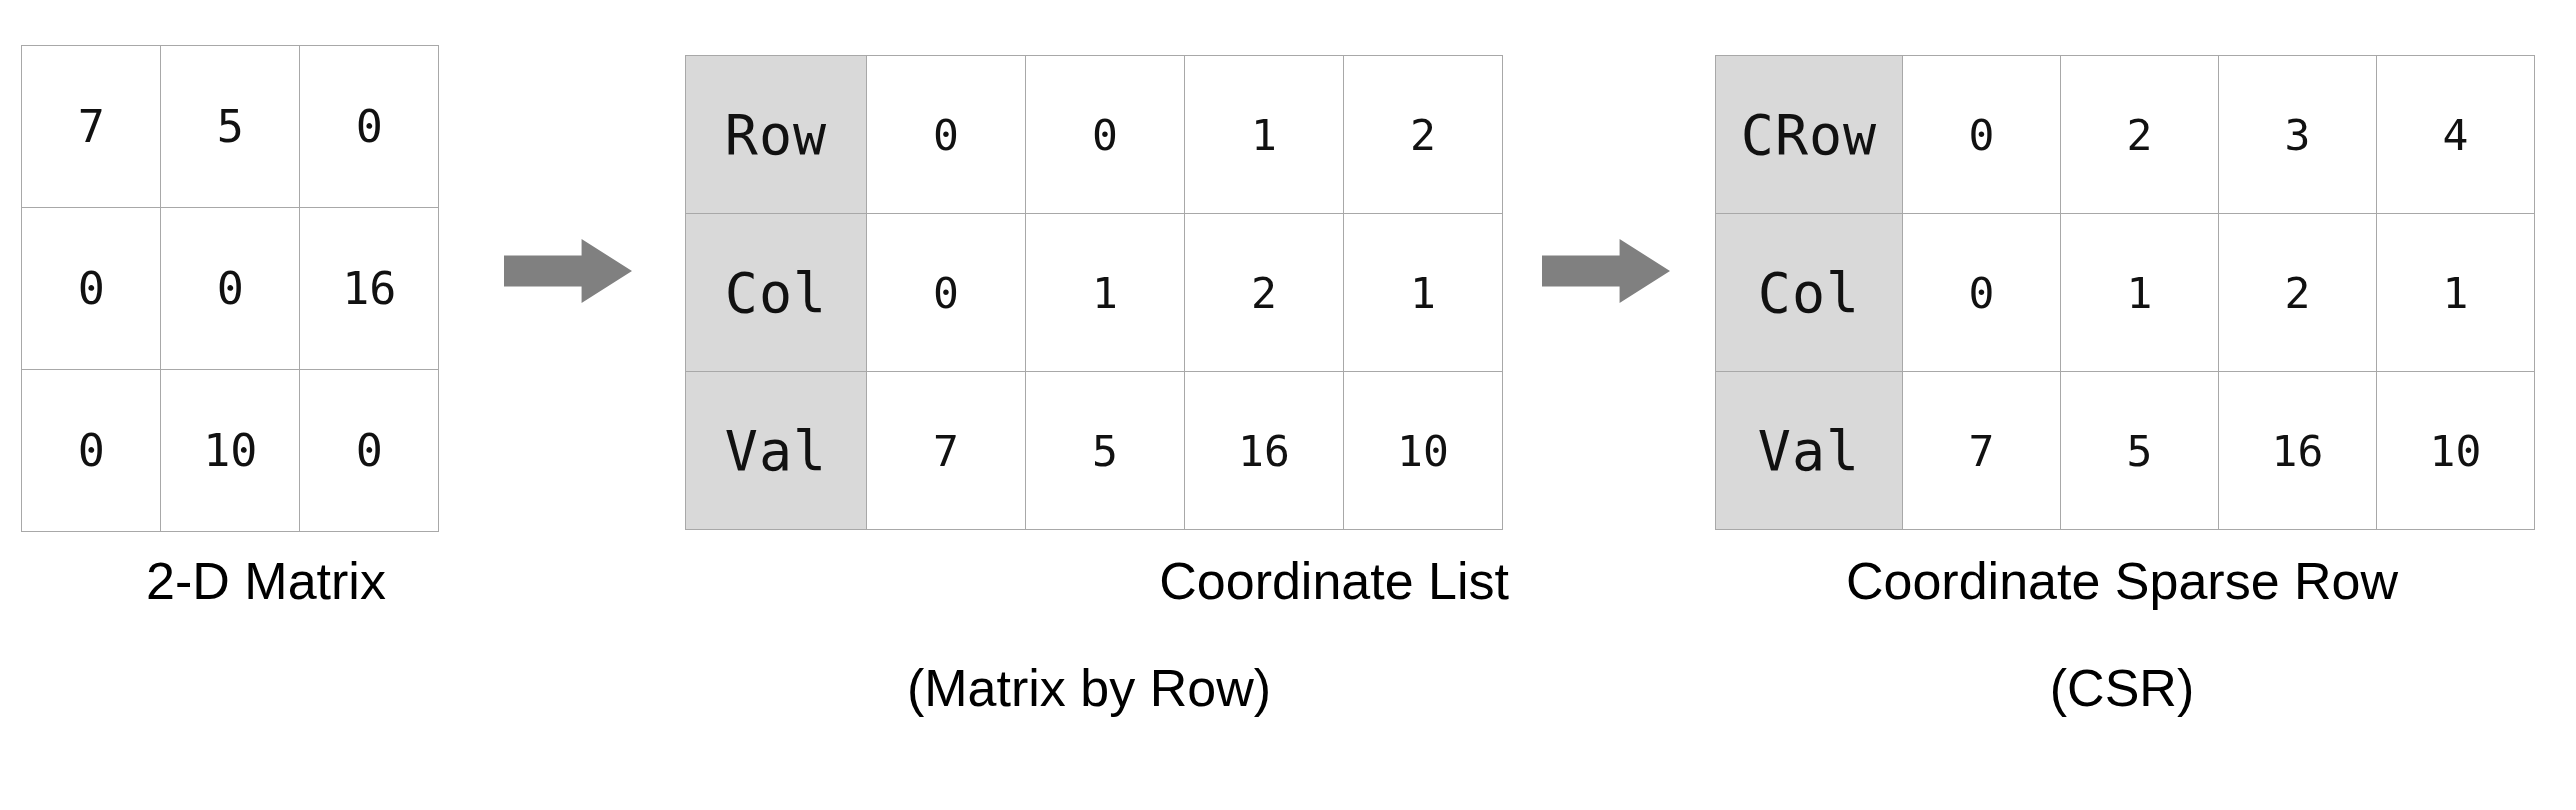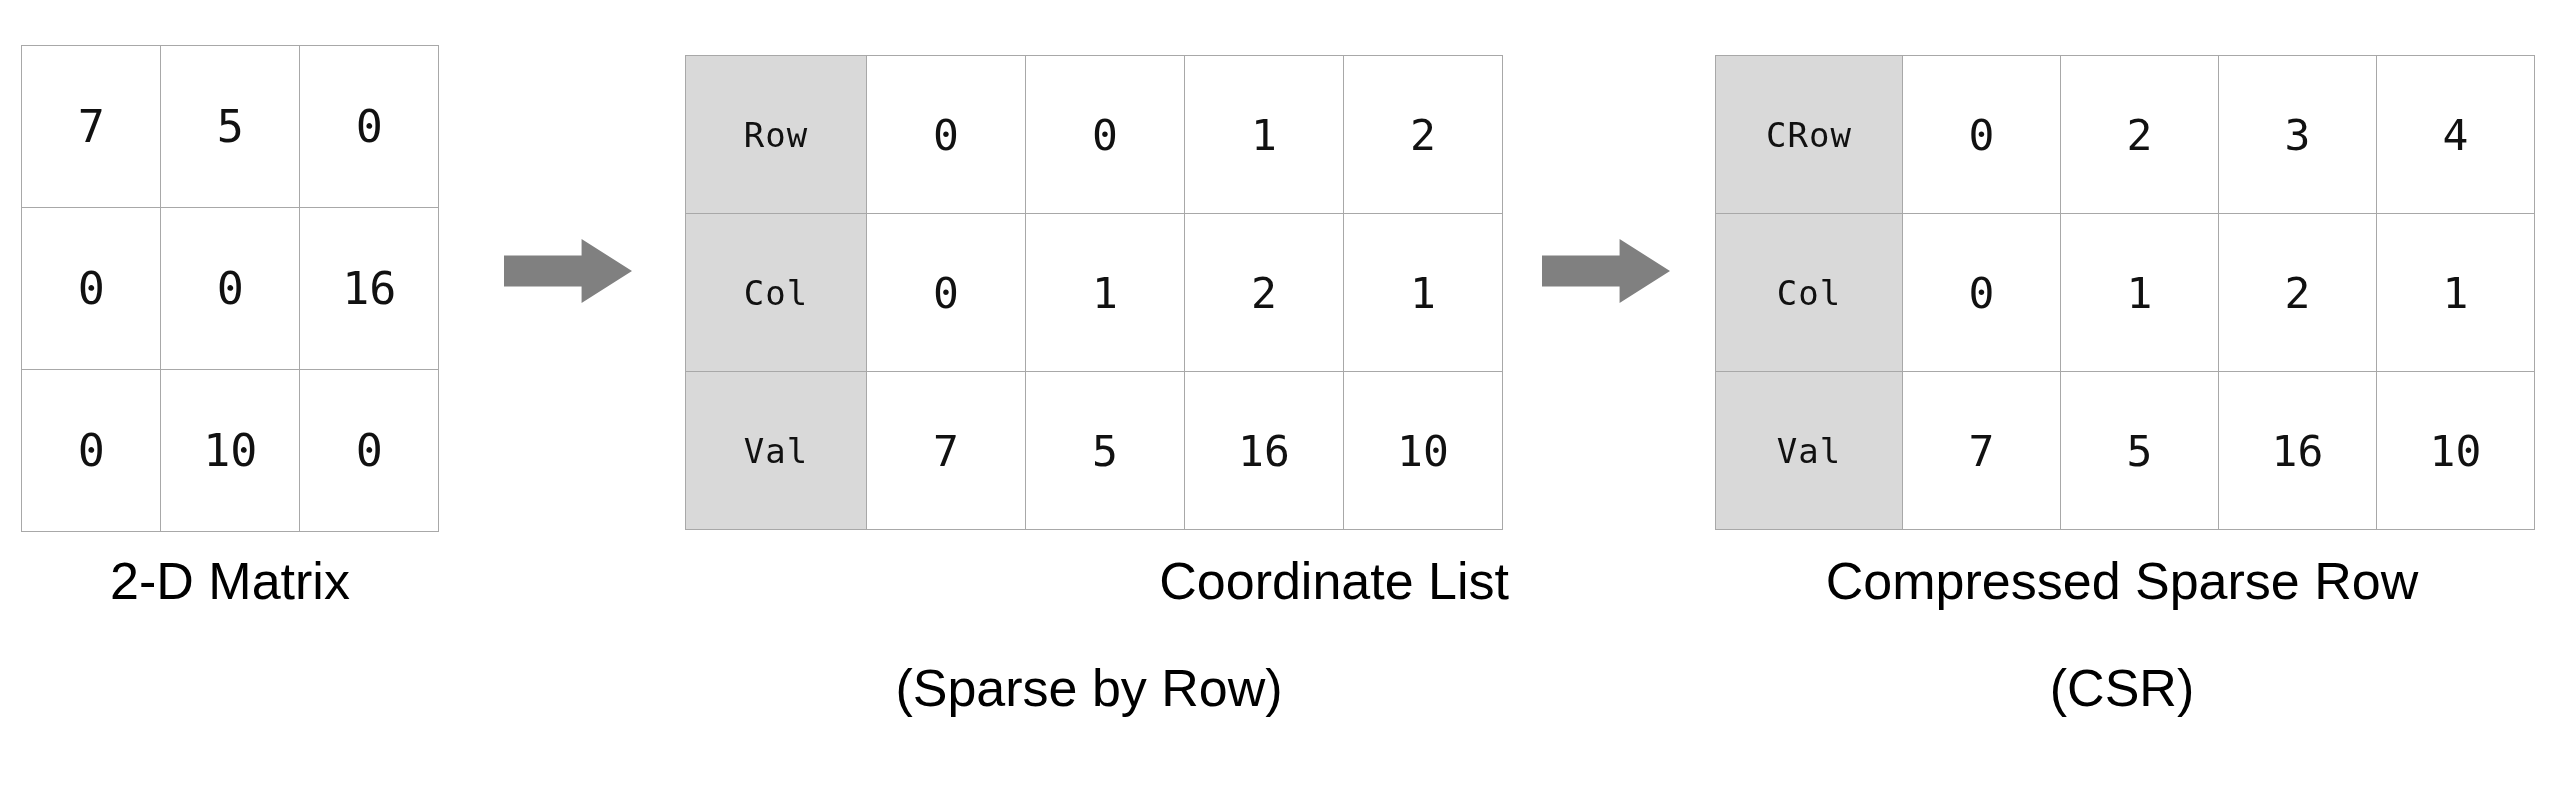--- a/index.html
+++ b/index.html
@@ -50,21 +50,21 @@
   }
 
   
   .data-table td {
     height: 157px;
     font-size: 43px;
   }
   .data-table td.head {
     background: #d9d9d9;
     width: 180px;
-    font-size: 34px;
+    font-size: 55px;
     letter-spacing: 1px;
   }
   .data-table td.cell {
     width: 158px;
   }
 
   #coo-grid {
     left: 685px;
     top: 55px;
     width: 809px;
@@ -96,20 +96,21 @@
     text-align: center;
     font-family: "Liberation Sans", sans-serif;
     font-size: 52px;
     color: #000000;
     white-space: nowrap;
   }
   #caption-matrix {
     left: 0px;
     top: 551px;
     width: 460px;
+    padding-left: 36px;
   }
   #caption-coo-line1 {
     left: 669px;
     top: 551px;
     width: 840px;
     text-align: right;
   }
   #caption-coo-line2 {
     left: 669px;
     top: 658px;
@@ -177,21 +178,21 @@
       <td class="head">Val</td>
       <td class="cell">7</td>
       <td class="cell">5</td>
       <td class="cell">16</td>
       <td class="cell">10</td>
     </tr>
   </tbody>
     </table>
 
   <div class="caption" id="caption-coo-line1">Coordinate List</div>
-  <div class="caption" id="caption-coo-line2">(Sparse by Row)</div>
+  <div class="caption" id="caption-coo-line2">(Matrix by Row)</div>
 
   <svg class="arrow" id="arrow-2" viewBox="0 0 132 66">
     <polygon points="0,17 80,17 80,0 132,33 80,66 80,49 0,49" fill="#808080"></polygon>
   </svg>
 
   <table class="grid data-table" id="csr-grid">
     <tbody>
         <tr>
       <td class="head">CRow</td>
       <td class="cell">0</td>
@@ -209,17 +210,17 @@
     <tr>
       <td class="head">Val</td>
       <td class="cell">7</td>
       <td class="cell">5</td>
       <td class="cell">16</td>
       <td class="cell">10</td>
     </tr>
   </tbody>
     </table>
 
-  <div class="caption" id="caption-csr-line1">Compressed Sparse Row</div>
+  <div class="caption" id="caption-csr-line1">Coordinate Sparse Row</div>
   <div class="caption" id="caption-csr-line2">(CSR)</div>
 
 </div>
 
 
 </body></html>

